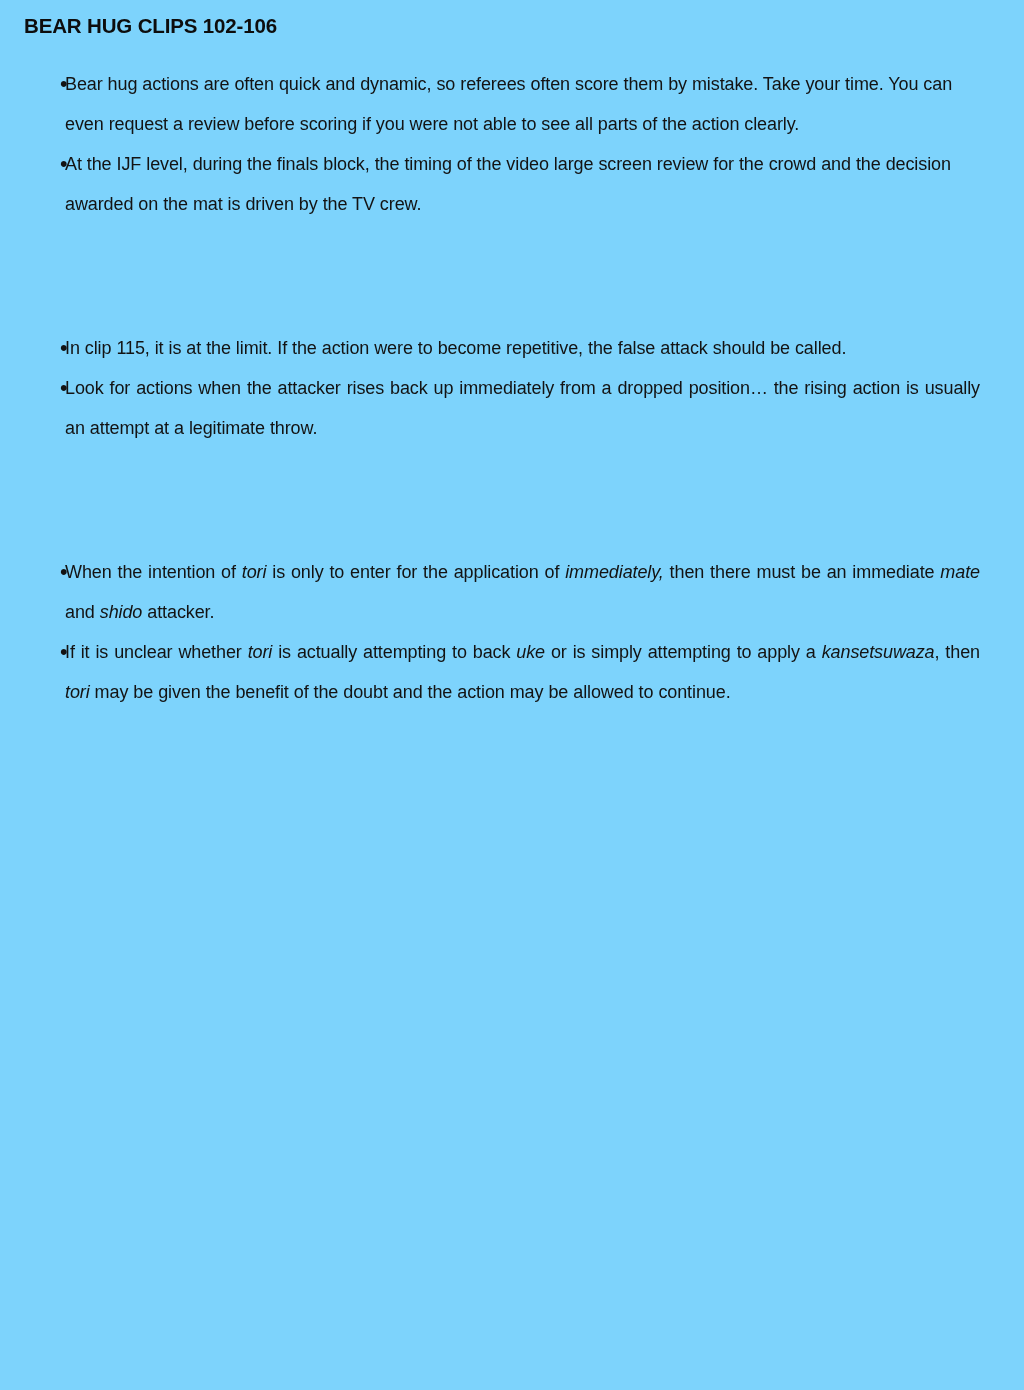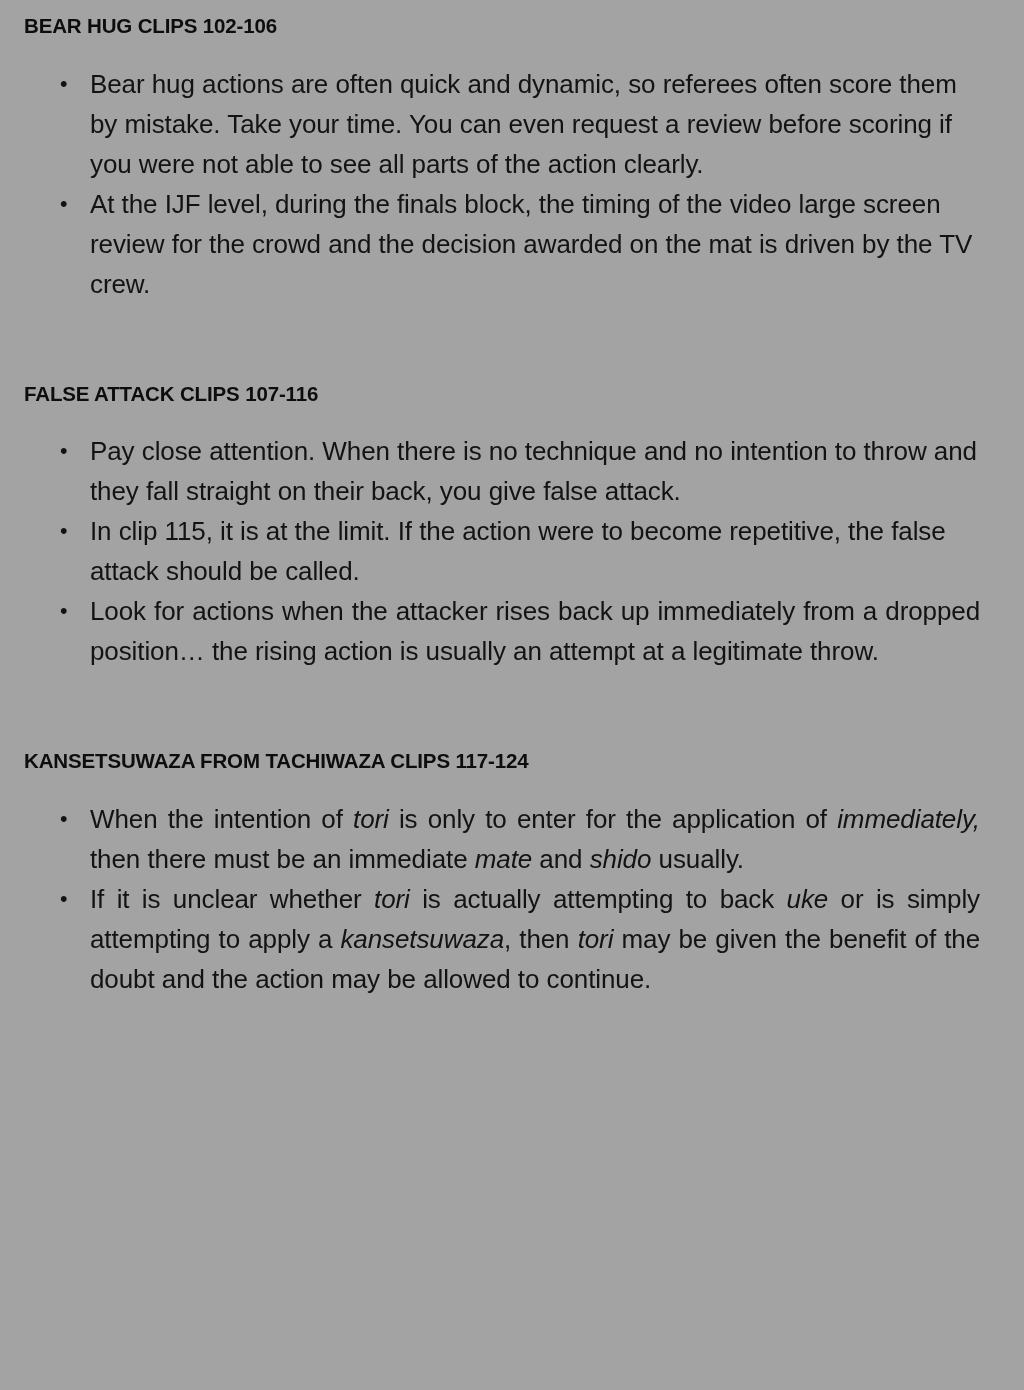--- a/index.html
+++ b/index.html
@@ -11,21 +11,21 @@
     width: 1024px;
     height: 1390px;
     font-family: "Liberation Sans", sans-serif;
     color: #111111;
     overflow: hidden;
   }
   .page {
     position: relative;
     width: 1024px;
     height: 1390px;
-    background: #a3a3a3;
+    background: #7dd3fc;
     box-sizing: border-box;
     padding: 0;
   }
   .section {
     margin: 0;
     padding: 0;
   }
   .section-heading {
     font-family: "Liberation Sans", sans-serif;
     font-weight: bold;
@@ -37,22 +37,22 @@
     white-space: nowrap;
   }
   .bullets {
     list-style: none;
     margin: 0;
     padding: 0;
   }
   .bullets li {
     position: relative;
     margin: 0 0 0 0;
-    padding: 0 44px 0 90px;
-    font-size: 26px;
+    padding: 0 44px 0 65px;
+    font-size: 18px;
     line-height: 40px;
     color: #131313;
     letter-spacing: -0.1px;
     word-spacing: 0.1px;
   }
   .bullets li::before {
     content: "\2022";
     position: absolute;
     left: 60px;
     top: 0;
@@ -84,37 +84,34 @@
       <div class="section">
         <div class="section-heading">BEAR HUG CLIPS 102-106</div>
         <div class="gap-head-to-list"></div>
         <ul class="bullets">
           <li><span class="txt"><span>Bear hug actions are often quick and dynamic, so referees often score them by mistake.  Take your time.  You can even request a review before scoring if you were not able to see all parts of the action clearly.</span></span></li>
           <li><span class="txt"><span>At the IJF level, during the finals block, the timing of the video large screen review for the crowd and the decision awarded on the mat is driven by the TV crew.</span></span></li>
         </ul>
       </div>
       <div class="gap-section"></div>
       <div class="section">
-        <div class="section-heading">FALSE ATTACK CLIPS 107-116</div>
         <div class="gap-head-to-list"></div>
         <ul class="bullets">
-          <li><span class="txt"><span>Pay close attention.  When there is no technique and no intention to throw and they fall straight on their back, you give false attack.</span></span></li>
           <li><span class="txt"><span>In clip 115, it is at the limit.  If the action were to become repetitive, the false attack should be called.</span></span></li>
           <li class="justify">
             <span class="txt"><span>Look for actions when the attacker rises back up immediately from a dropped position… the rising action is usually an attempt at a legitimate throw.</span></span>
           </li>
         </ul>
       </div>
       <div class="gap-section"></div>
       <div class="section">
-        <div class="section-heading">KANSETSUWAZA FROM TACHIWAZA CLIPS 117-124</div>
         <div class="gap-head-to-list"></div>
         <ul class="bullets">
           <li class="justify">
-            <span class="txt"><span>When the intention of </span><em>tori</em><span> is only to enter for the application of </span><em>immediately,</em><span> then there must be an immediate </span><em>mate</em><span> and </span><em>shido</em><span> usually.</span></span>
+            <span class="txt"><span>When the intention of </span><em>tori</em><span> is only to enter for the application of </span><em>immediately,</em><span> then there must be an immediate </span><em>mate</em><span> and </span><em>shido</em><span> attacker.</span></span>
           </li>
           <li class="justify">
             <span class="txt"><span>If it is unclear whether </span><em>tori</em><span> is actually attempting to back </span><em>uke</em><span> or is simply attempting to apply a </span><em>kansetsuwaza</em><span>, then </span><em>tori</em><span> may be given the benefit of the doubt and the action may be allowed to continue.</span></span>
           </li>
         </ul>
       </div>
     </div>
 </div>
 
 </body></html>

